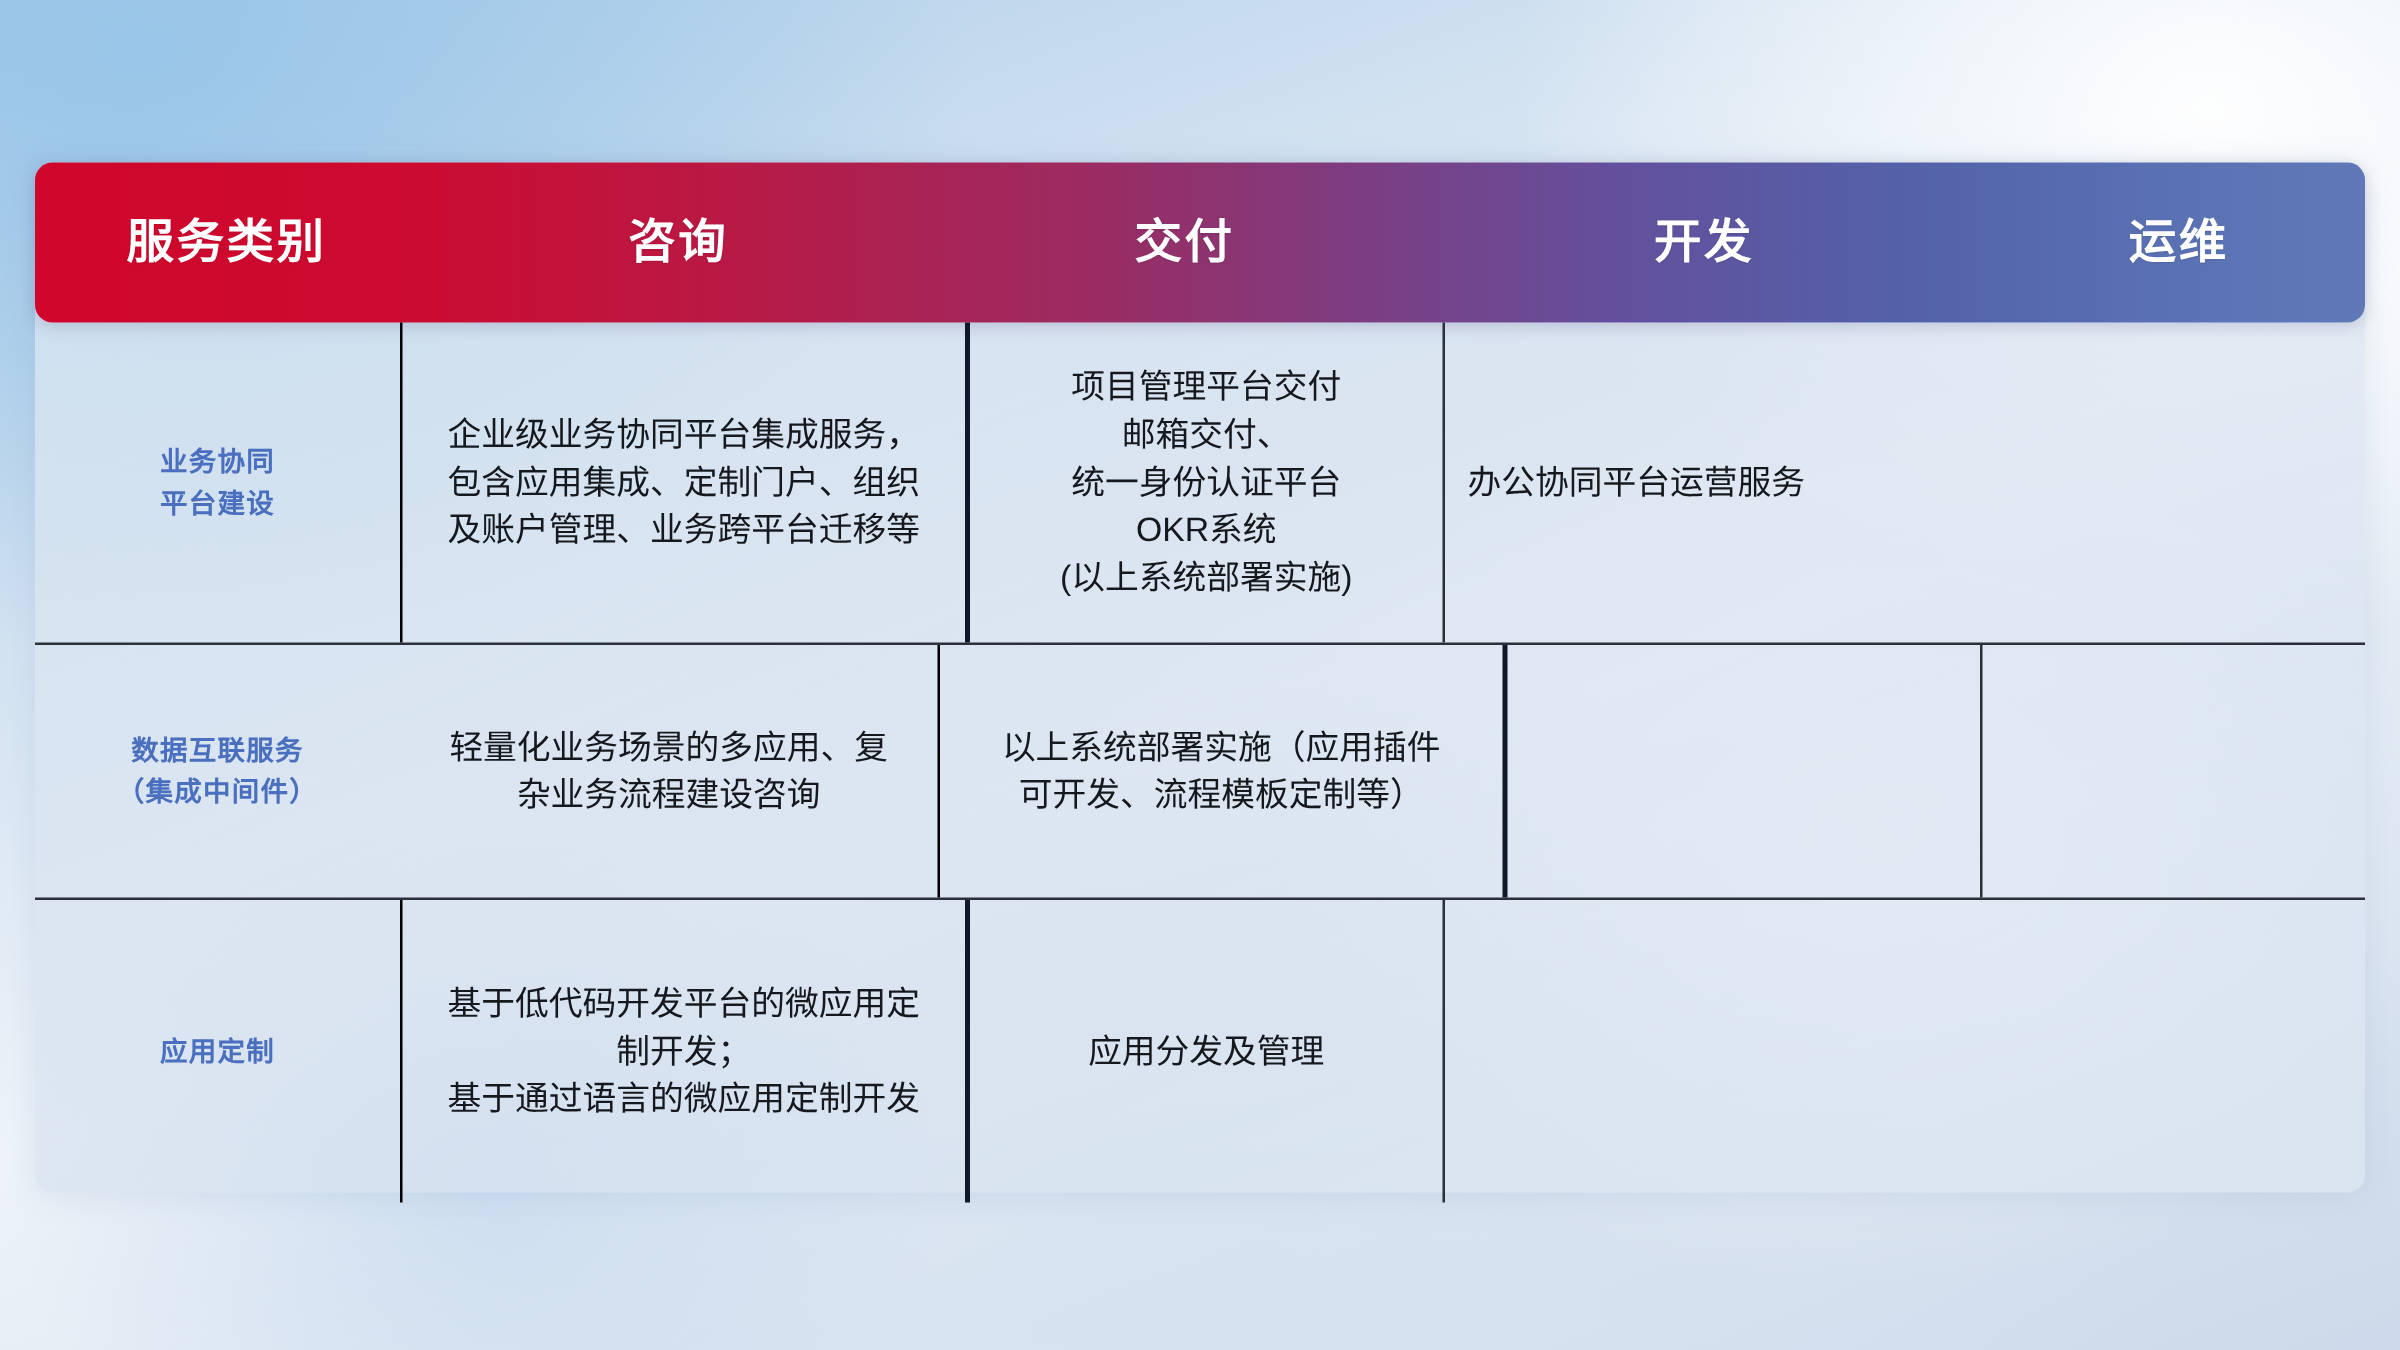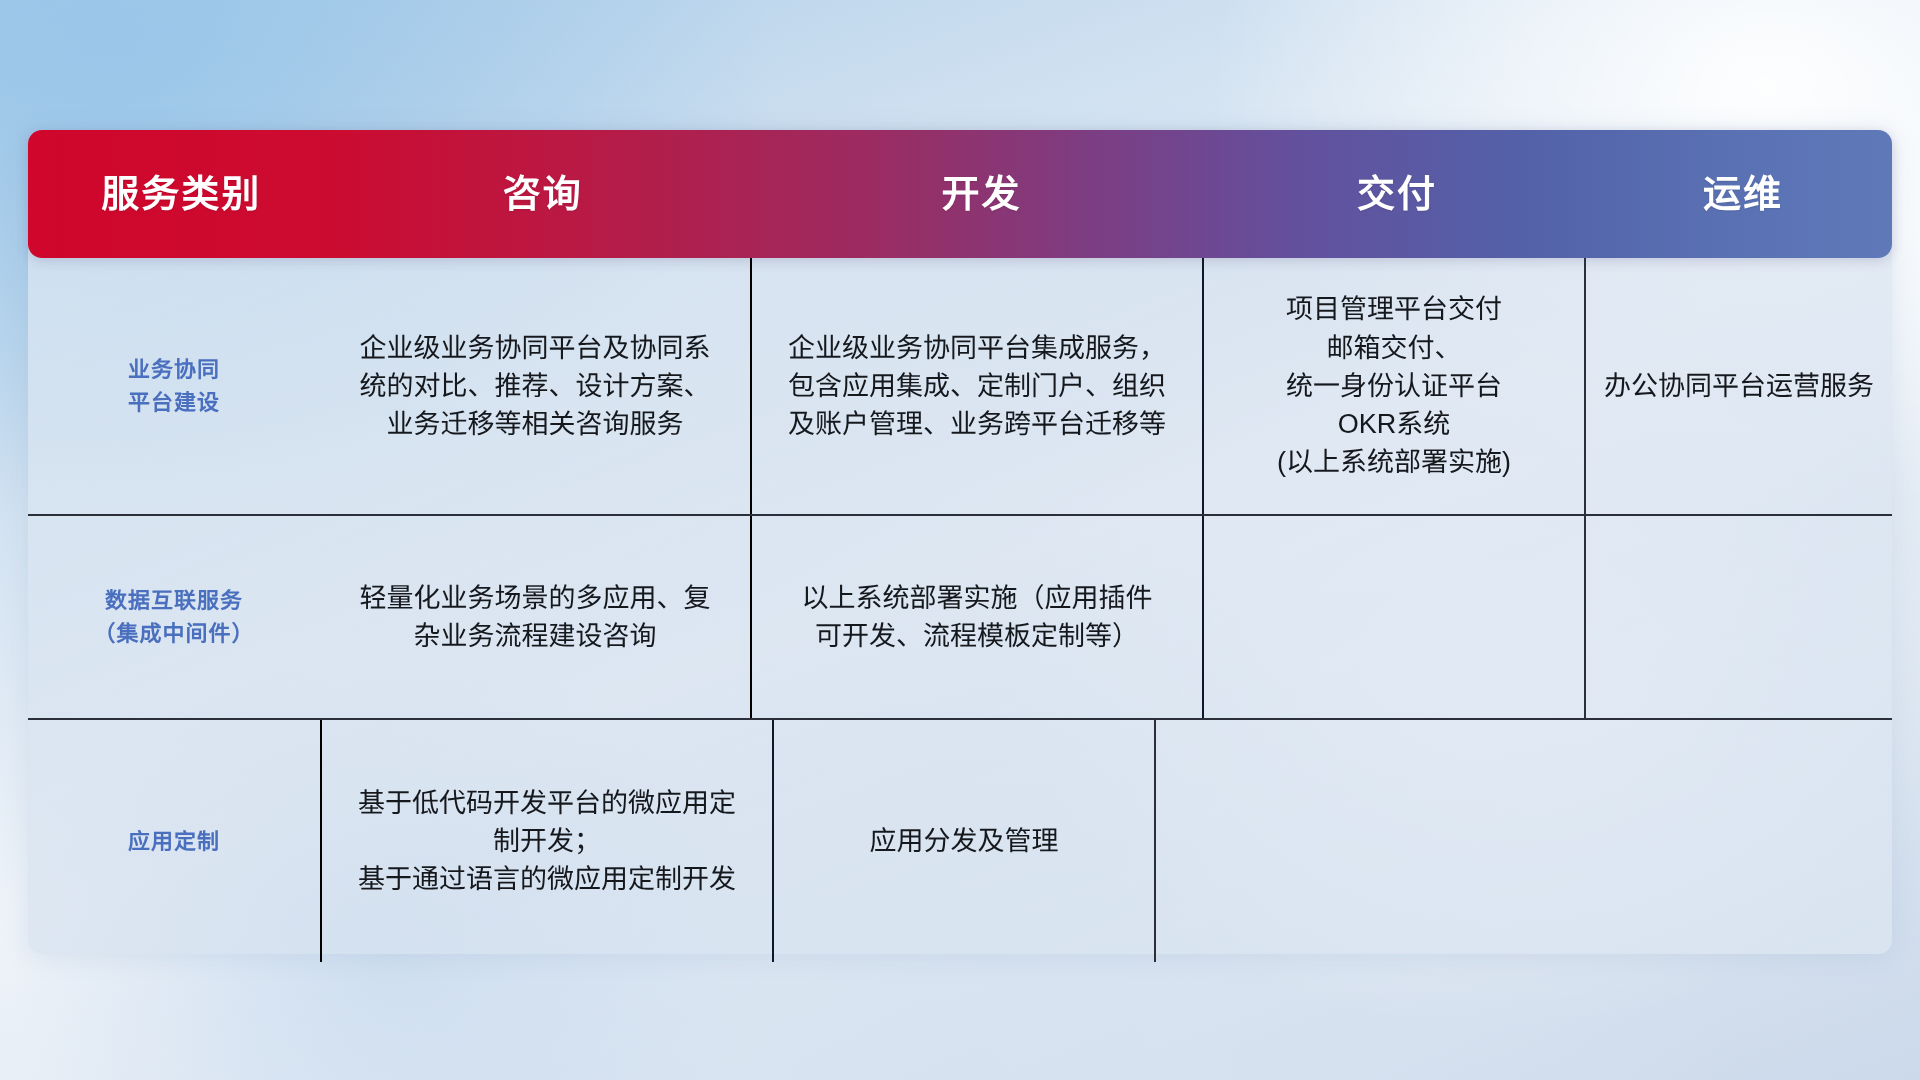--- a/index.html
+++ b/index.html
@@ -116,47 +116,44 @@
   .c0 {
     width: 292px;
     color: #4a6fbe;
     font-weight: bold;
     font-size: 22px;
     line-height: 1.5;
     letter-spacing: 1px;
   }
   .c1 { width: 430px; border-left: 0; }
   .c2 { width: 452px; border-left: 2px solid #000000; }
-  .c3 { width: 382px; border-left: 2px solid #0f172a; }
+  .c3 { width: 382px; border-left: 4px solid #0f172a; }
   .c4 { width: 308px; border-left: 2px solid #2a2f3a; }
 </style>
 </head>
 <body>
 
 <div id="bg-layer"></div>
 <div id="bg-sheen"></div>
 
 <div id="card"></div>
 
 <div id="header-bar">
   <div class="hdr-cell hdr-c0">服务类别</div>
   <div class="hdr-cell hdr-c1">咨询</div>
+  <div class="hdr-cell hdr-c3">交付</div>
   <div class="hdr-cell hdr-c2">开发</div>
-  <div class="hdr-cell hdr-c3">交付</div>
   <div class="hdr-cell hdr-c4">运维</div>
 </div>
 
 <div id="table-body">
 
   <div class="trow r0">
     <div class="tcell c0">业务协同
 平台建设</div>
-    <div class="tcell c1">企业级业务协同平台及协同系
-统的对比、推荐、设计方案、
-业务迁移等相关咨询服务</div>
     <div class="tcell c2">企业级业务协同平台集成服务，
 包含应用集成、定制门户、组织
 及账户管理、业务跨平台迁移等</div>
     <div class="tcell c3">项目管理平台交付
 邮箱交付、
 统一身份认证平台
 OKR系统
 (以上系统部署实施)</div>
     <div class="tcell c4">办公协同平台运营服务</div>
   </div>

